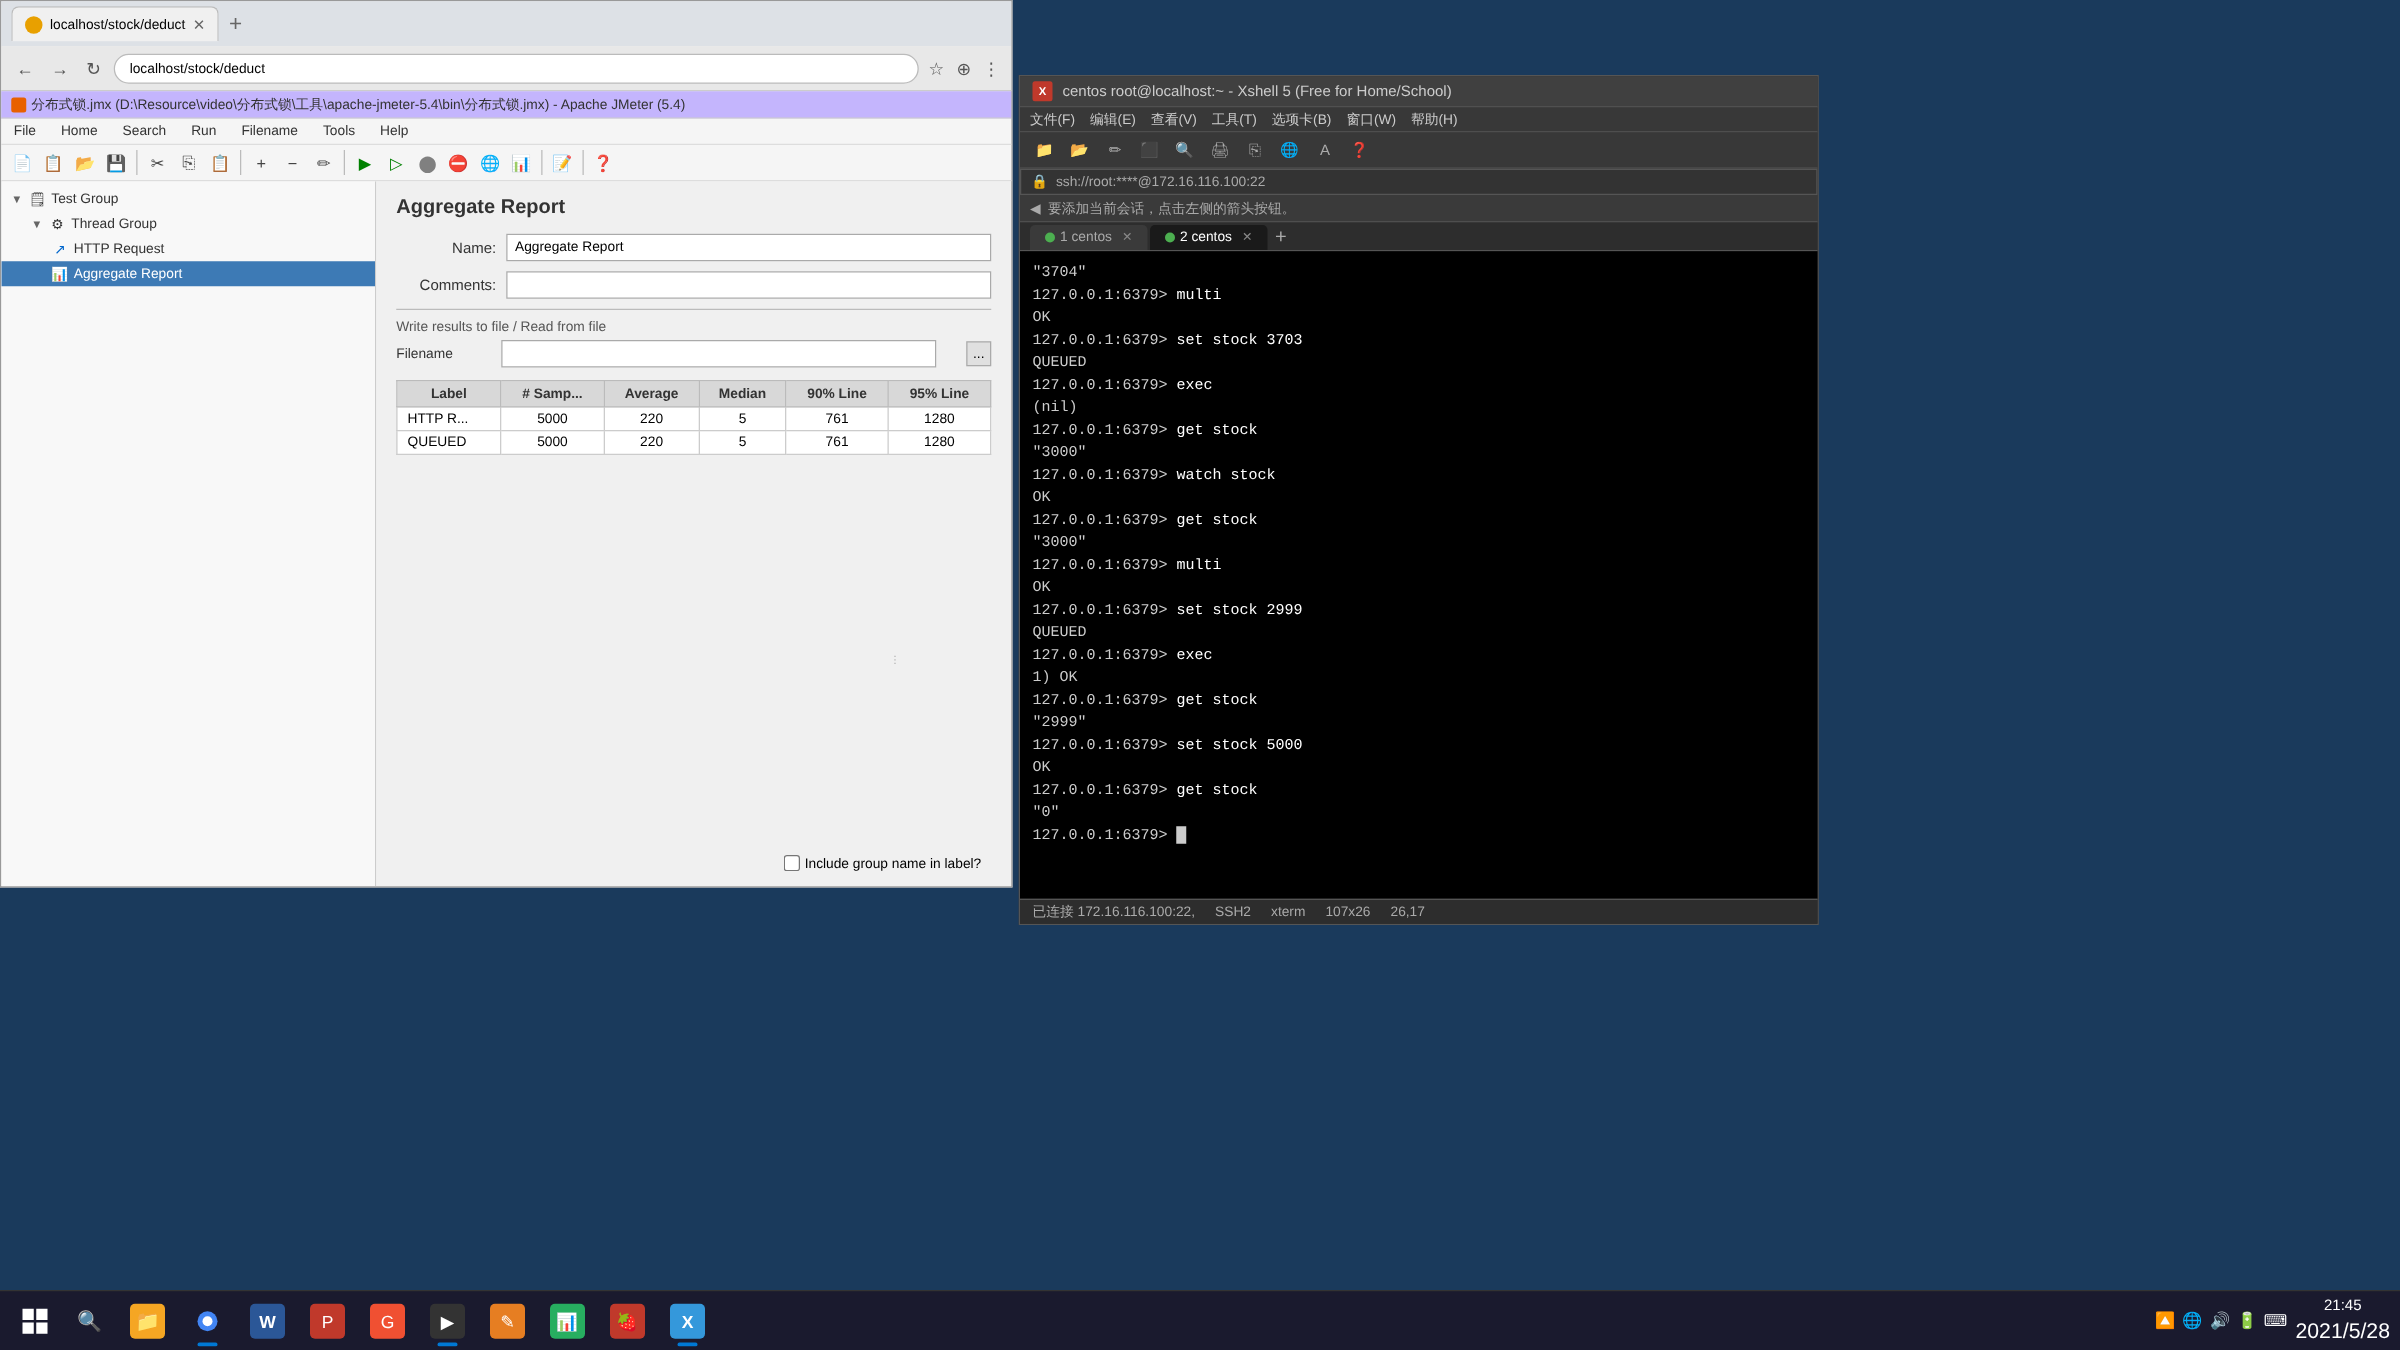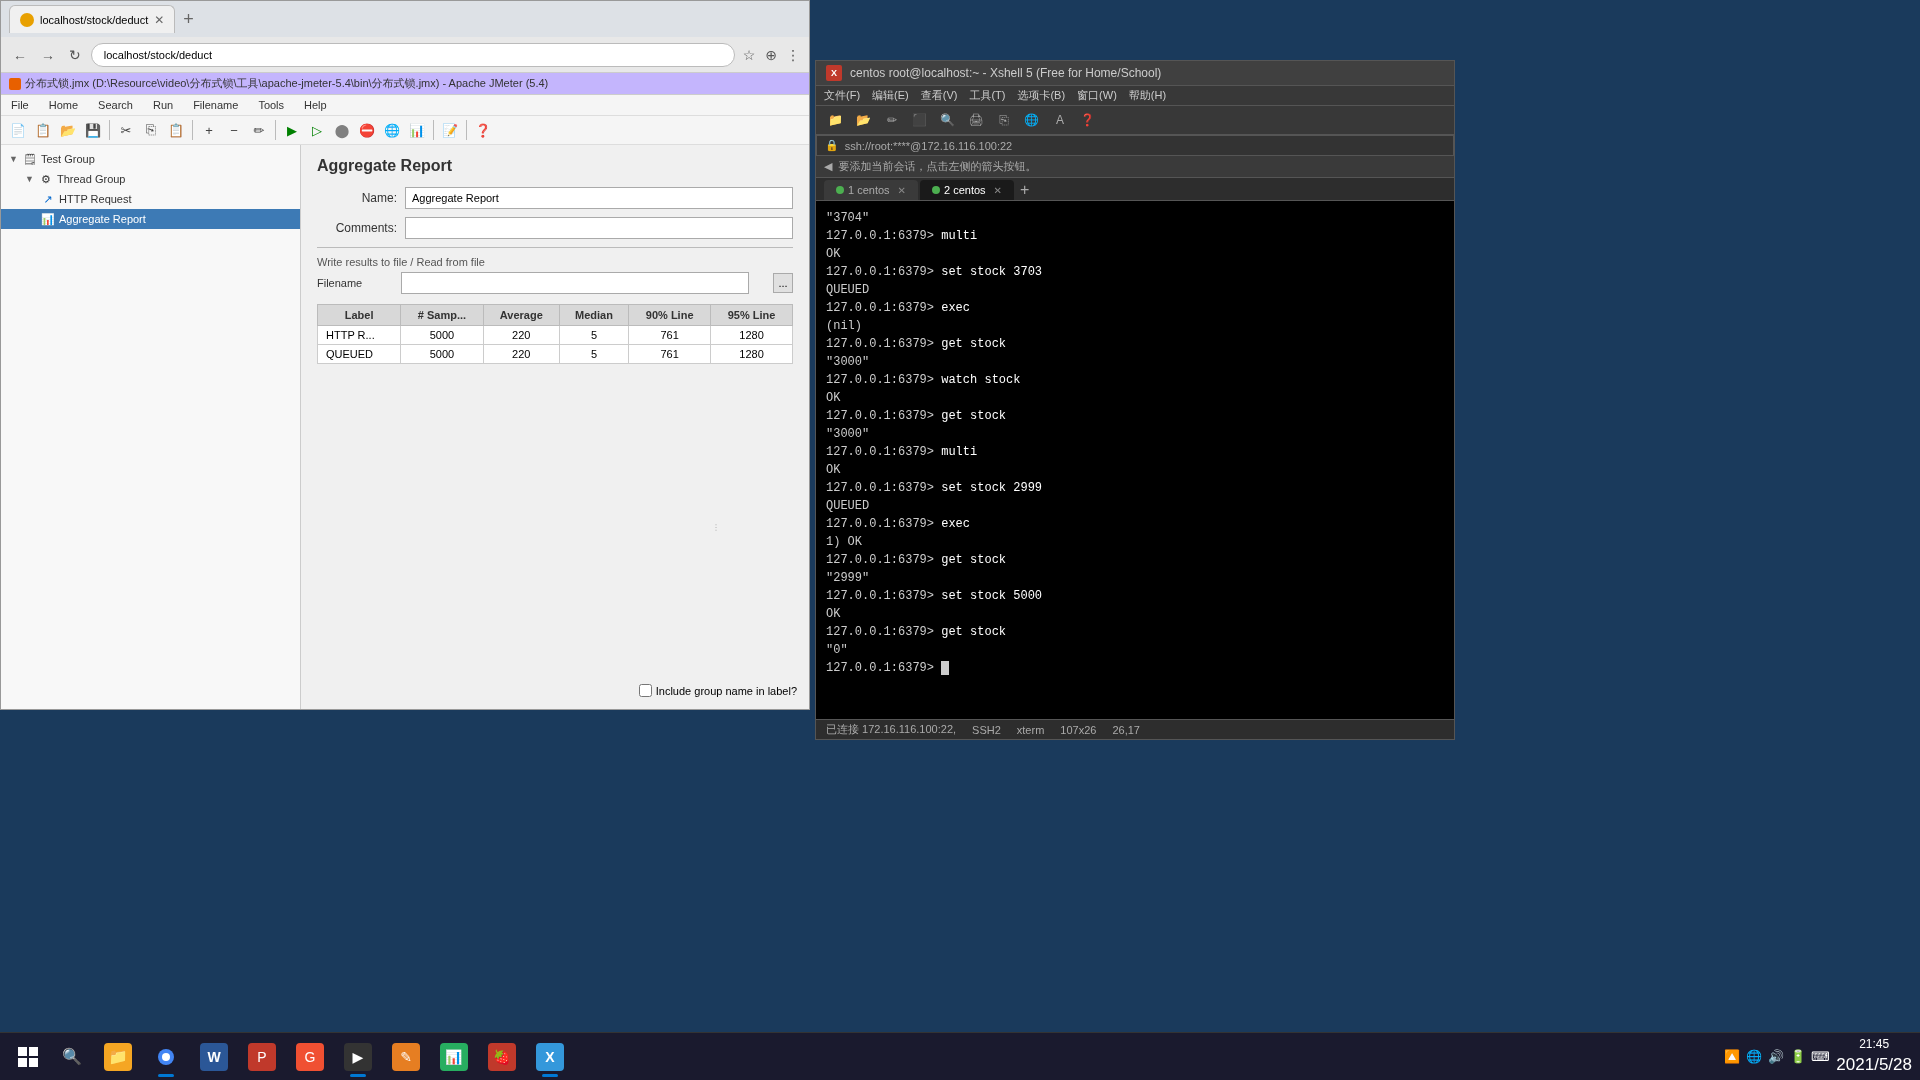--- a/index.html
+++ b/index.html
@@ -363,21 +363,21 @@
       display: flex;
       flex-direction: column;
       justify-content: center;
       align-items: center;
       font-size: 8px;
     }
 
     .include-group-row {
       position: absolute;
       bottom: 12px;
-      right: 12px;
+      right: 24px;
       display: flex;
       align-items: center;
       gap: 4px;
       font-size: 11px;
       justify-content: center;
     }
 
     
     .xshell-window {
       position: absolute;

